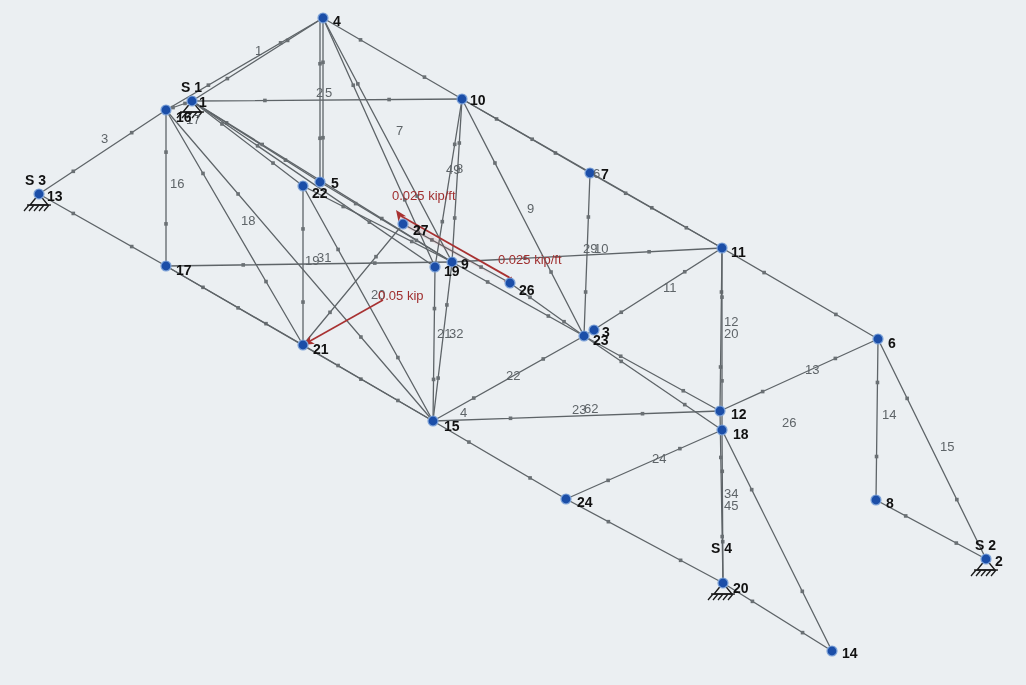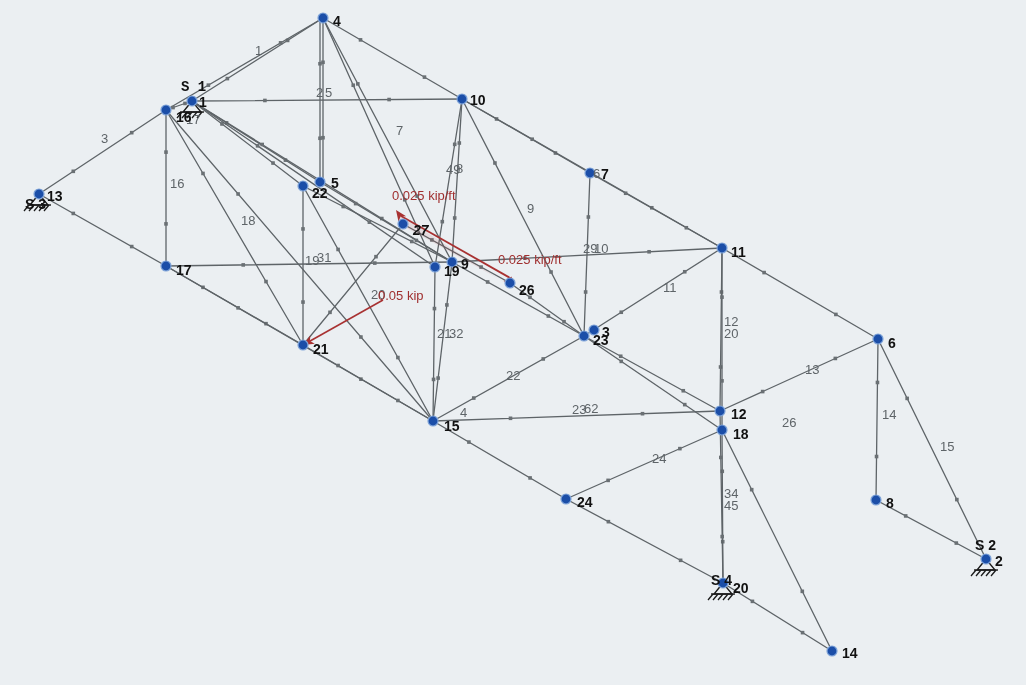--- a/index.html
+++ b/index.html
@@ -336,38 +336,38 @@
       <div class="lbl member-lbl" style="left: 460px; top: 405px;">4</div>
       <div class="lbl node-lbl" style="left: 199px; top: 94px;">1</div>
       <div class="lbl node-lbl" style="left: 176px; top: 109px;">16</div>
       <div class="lbl node-lbl" style="left: 333px; top: 13px;">4</div>
       <div class="lbl node-lbl" style="left: 470px; top: 92px;">10</div>
       <div class="lbl node-lbl" style="left: 47px; top: 188px;">13</div>
       <div class="lbl node-lbl" style="left: 331px; top: 175px;">5</div>
       <div class="lbl node-lbl" style="left: 312px; top: 185px;">22</div>
       <div class="lbl node-lbl" style="left: 601px; top: 166px;">7</div>
       <div class="lbl node-lbl" style="left: 176px; top: 262px;">17</div>
-      <div class="lbl node-lbl" style="left: 413px; top: 222px; font-style: italic;">27</div>
+      <div class="lbl node-lbl" style="left: 413px; top: 222px;">27</div>
       <div class="lbl node-lbl" style="left: 461px; top: 256px;">9</div>
       <div class="lbl node-lbl" style="left: 444px; top: 263px;">19</div>
       <div class="lbl node-lbl" style="left: 731px; top: 244px;">11</div>
       <div class="lbl node-lbl" style="left: 519px; top: 282px;">26</div>
       <div class="lbl node-lbl" style="left: 313px; top: 341px;">21</div>
       <div class="lbl node-lbl" style="left: 593px; top: 332px;">23</div>
       <div class="lbl node-lbl" style="left: 602px; top: 324px;">3</div>
       <div class="lbl node-lbl" style="left: 888px; top: 335px;">6</div>
       <div class="lbl node-lbl" style="left: 444px; top: 418px;">15</div>
       <div class="lbl node-lbl" style="left: 731px; top: 406px;">12</div>
       <div class="lbl node-lbl" style="left: 733px; top: 426px;">18</div>
       <div class="lbl node-lbl" style="left: 577px; top: 494px;">24</div>
       <div class="lbl node-lbl" style="left: 886px; top: 495px;">8</div>
       <div class="lbl node-lbl" style="left: 995px; top: 553px;">2</div>
       <div class="lbl node-lbl" style="left: 733px; top: 580px;">20</div>
       <div class="lbl node-lbl" style="left: 842px; top: 645px;">14</div>
-      <div class="lbl support-lbl" style="left: 181px; top: 79px; font-family: Liberation Mono, monospace;">S 1</div>
-      <div class="lbl support-lbl" style="left: 25px; top: 172px; margin-top: 24px;">S 3</div>
+      <div class="lbl support-lbl" style="left: 181px; top: 79px;">S 1</div>
+      <div class="lbl support-lbl" style="left: 25px; top: 172px;">S 3</div>
       <div class="lbl support-lbl" style="left: 975px; top: 537px;">S 2</div>
-      <div class="lbl support-lbl" style="left: 711px; top: 572px;">S 4</div>
+      <div class="lbl support-lbl" style="left: 711px; top: 540px;">S 4</div>
       <div class="lbl load-lbl" style="left: 392px; top: 188px;">0.025 kip/ft</div>
       <div class="lbl load-lbl" style="left: 498px; top: 252px;">0.025 kip/ft</div>
       <div class="lbl load-lbl" style="left: 378px; top: 288px;">0.05 kip</div>
     </div>
 </div>
 
 </body></html>

